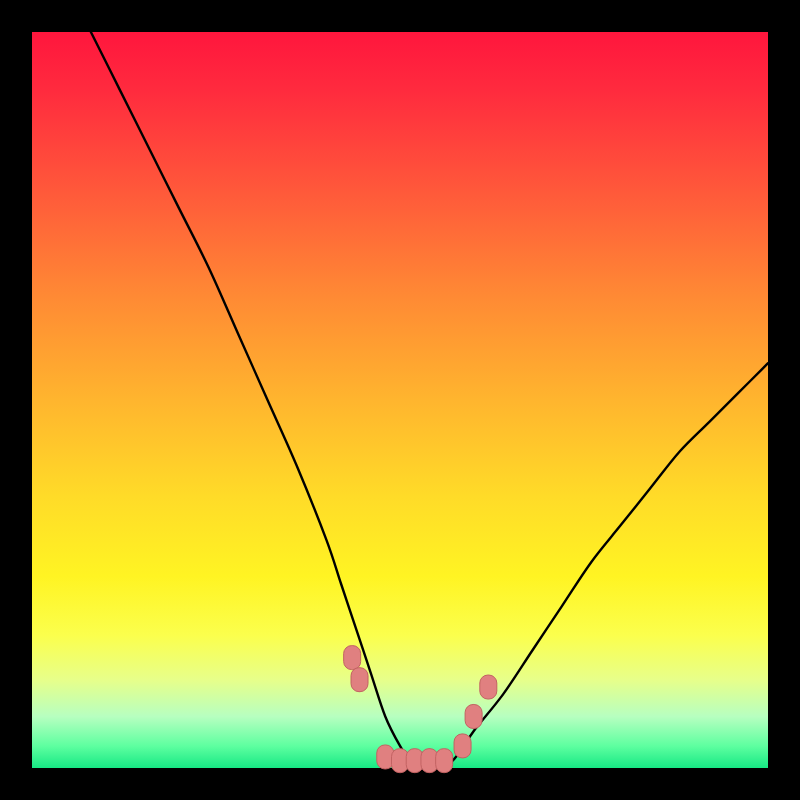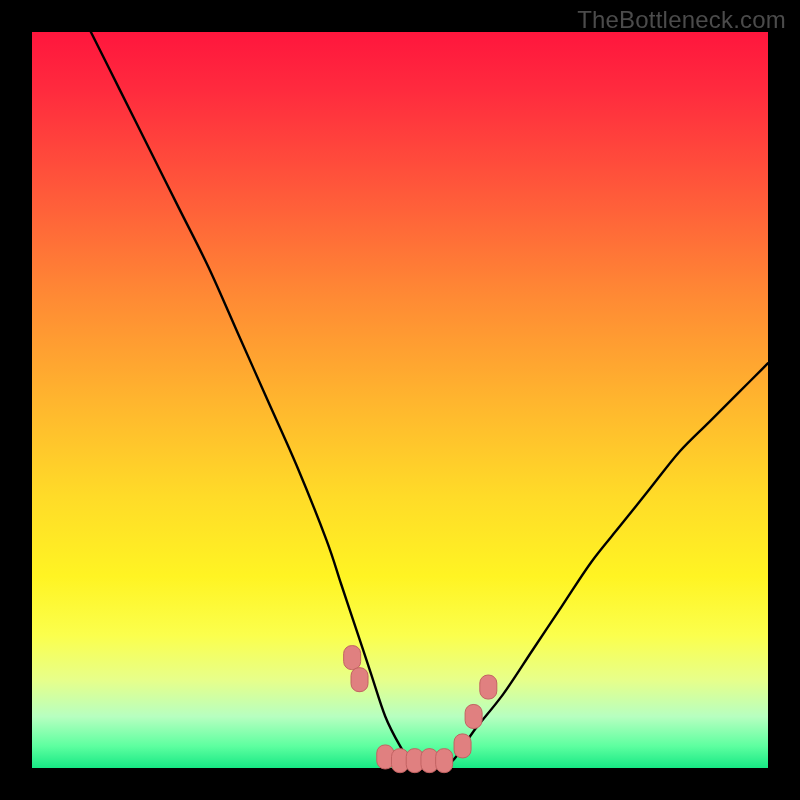--- a/index.html
+++ b/index.html
@@ -55,21 +55,20 @@
     top: 0;
     width: 736px;
     height: 736px;
     overflow: visible;
   }
 </style>
 </head>
 <body>
 
 <div class="frame">
-  <div class="watermark">TheBottleneck.com</div>
 
   <div class="plot-area">
     <svg class="curve" viewBox="0 0 736 736">
       <path id="curve-path" fill="none" stroke-width="2.4" stroke-linecap="round" d="M 58.88 0.00 C 63.79 9.81, 78.51 39.25, 88.32 58.88 C 98.13 78.51, 107.95 98.13, 117.76 117.76 C 127.57 137.39, 137.39 157.01, 147.20 176.64 C 157.01 196.27, 166.83 214.67, 176.64 235.52 C 186.45 256.37, 196.27 279.68, 206.08 301.76 C 215.89 323.84, 225.71 345.92, 235.52 368.00 C 245.33 390.08, 255.15 410.93, 264.96 434.24 C 274.77 457.55, 287.04 488.21, 294.40 507.84 C 301.76 527.47, 304.21 537.28, 309.12 552.00 C 314.03 566.72, 318.93 581.44, 323.84 596.16 C 328.75 610.88, 333.65 625.60, 338.56 640.32 C 343.47 655.04, 348.37 672.21, 353.28 684.48 C 358.19 696.75, 363.09 705.33, 368.00 713.92 C 372.91 722.51, 377.81 732.32, 382.72 736.00 C 387.63 739.68, 392.53 736.00, 397.44 736.00 C 402.35 736.00, 407.25 738.45, 412.16 736.00 C 417.07 733.55, 421.97 727.41, 426.88 721.28 C 431.79 715.15, 434.24 709.01, 441.60 699.20 C 448.96 689.39, 461.23 675.89, 471.04 662.40 C 480.85 648.91, 490.67 632.96, 500.48 618.24 C 510.29 603.52, 520.11 588.80, 529.92 574.08 C 539.73 559.36, 549.55 543.41, 559.36 529.92 C 569.17 516.43, 578.99 505.39, 588.80 493.12 C 598.61 480.85, 608.43 468.59, 618.24 456.32 C 628.05 444.05, 637.87 430.56, 647.68 419.52 C 657.49 408.48, 667.31 399.89, 677.12 390.08 C 686.93 380.27, 696.75 370.45, 706.56 360.64 C 716.37 350.83, 731.09 336.11, 736.00 331.20" stroke="#000000"></path>
       <g id="dots-group">
           <rect x="311.66" y="613.60" width="17" height="24" rx="8" ry="8" fill="#e08080" stroke="#c26262" stroke-width="1"></rect>
           <rect x="319.02" y="635.68" width="17" height="24" rx="8" ry="8" fill="#e08080" stroke="#c26262" stroke-width="1"></rect>
           <rect x="344.78" y="712.96" width="17" height="24" rx="8" ry="8" fill="#e08080" stroke="#c26262" stroke-width="1"></rect>
           <rect x="359.50" y="716.64" width="17" height="24" rx="8" ry="8" fill="#e08080" stroke="#c26262" stroke-width="1"></rect>
           <rect x="374.22" y="716.64" width="17" height="24" rx="8" ry="8" fill="#e08080" stroke="#c26262" stroke-width="1"></rect>

